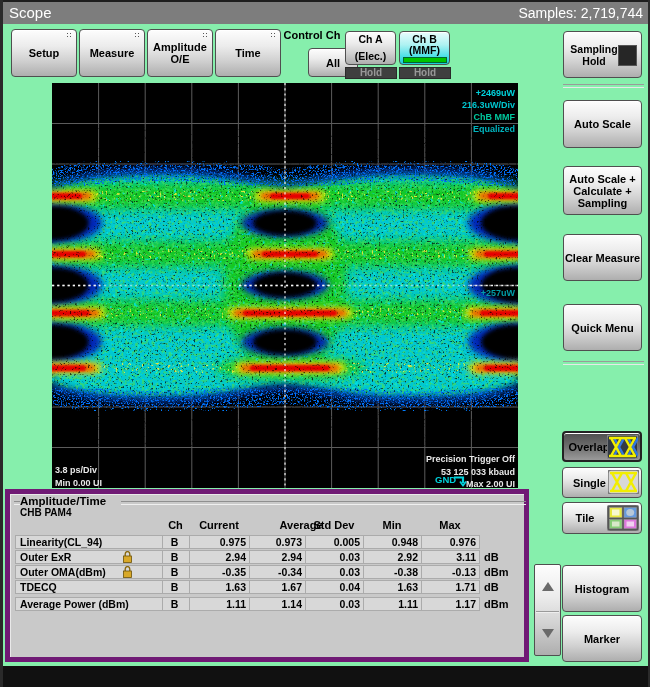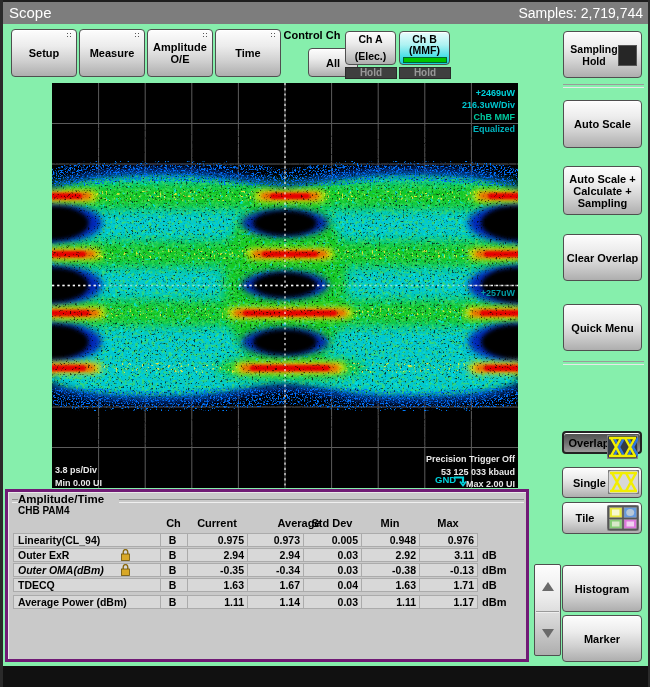--- a/index.html
+++ b/index.html
@@ -19,21 +19,21 @@
   .menudots{position:absolute;top:2px;right:3px;width:7px;height:5px;
      background-image:radial-gradient(circle,#555 0.8px,transparent 0.9px);
      background-size:3px 3px;}
   .holdbox{position:absolute;background:#3f3f3f;color:#989898;font-size:10px;font-weight:bold;
      text-align:center;border:1px solid #2a2a2a;box-sizing:border-box;line-height:10px;}
   .plot{left:52px;top:83px;width:466px;height:405px;}
   .sep{position:absolute;height:2px;border-top:1px solid #9a9a9a;border-bottom:1px solid #e8e8e8;}
   .tri-up{width:0;height:0;border-left:6px solid transparent;border-right:6px solid transparent;border-bottom:9px solid #6a6a6a;}
   .tri-dn{width:0;height:0;border-left:6px solid transparent;border-right:6px solid transparent;border-top:9px solid #6a6a6a;}
   .panel{left:5px;top:489px;width:524px;height:173px;background:#c9c9c9;
-     border:3px solid #701a75;box-shadow:inset 1px 1px 0 #e9e9e9;box-sizing:border-box;}
+     border:5px solid #701a75;box-shadow:inset 1px 1px 0 #e9e9e9;box-sizing:border-box;}
   .cell{position:absolute;background:#d8d8d8;border:1px solid #ababab;box-sizing:border-box;
      font-size:10.5px;font-weight:bold;color:#000;line-height:12px;}
   .num{text-align:right;padding-right:3px;}
   .hdr{position:absolute;font-size:11px;font-weight:bold;color:#000;text-align:center;}
   .bottomstrip{left:0;top:666px;width:650px;height:21px;background:#111;}
 </style>
 </head>
 <body>
 <div class="screen">
 
@@ -56,25 +56,25 @@
   <div class="holdbox" style="left:345px;top:67px;width:52px;height:12px;">Hold</div>
   <div class="holdbox" style="left:399px;top:67px;width:52px;height:12px;">Hold</div>
   <div class="btn" style="left:563px;top:31px;width:79px;height:47px;">
       <span style="position:absolute;left:2px;top:11px;width:56px;font-size:10.5px;">Sampling<br>Hold</span>
       <span style="position:absolute;right:4px;top:13px;width:17px;height:19px;background:#262626;border:1px solid #555;"></span>
     </div>
 
   <div class="sep" style="left:563px;top:84px;width:81px;"></div>
   <div class="btn" style="left:563px;top:100px;width:79px;height:48px;">Auto Scale</div>
   <div class="btn" style="left:563px;top:166px;width:79px;height:49px;">Auto Scale +<br>Calculate +<br>Sampling</div>
-  <div class="btn" style="left:563px;top:234px;width:79px;height:47px;">Clear Overlap</div>
+  <div class="btn" style="left:563px;top:234px;width:79px;height:47px;">Clear Measure</div>
   <div class="btn" style="left:563px;top:304px;width:79px;height:47px;">Quick Menu</div>
   <div class="sep" style="left:563px;top:361px;width:81px;"></div>
 
-  <div class="btn" style="left:562px;top:431px;width:80px;height:23px;
+  <div class="btn" style="left:562px;top:431px;width:80px;height:31px;
        background:linear-gradient(180deg,#4e4e4e 0%,#6e6e6e 50%,#9a9a9a 100%);border:2px solid #222;">
        <span style="margin-right:26px;">Overlap</span>
        <svg class="abs" style="right:2px;top:2px;" width="31" height="24" viewBox="0 0 31 24">
          <rect x="0" y="0" width="31" height="24" rx="3" fill="#333a44" stroke="#888" stroke-width="1.5"></rect>
          <g stroke="#3377dd" stroke-width="2.5" fill="none">
            <path d="M7 3 L17 21 M17 3 L7 21 M21 3 L31 21 M31 3 L21 21"></path>
         </g>
          <g stroke="#f2ee00" stroke-width="2.5" fill="none">
            <path d="M2 3 H29 M2 21 H29 M4 3 L14 21 M14 3 L4 21 M18 3 L28 21 M28 3 L18 21"></path>
         </g>
@@ -319,21 +319,21 @@
       <rect x="0.5" y="5" width="8" height="6.5" fill="#d8a827" stroke="#6b5208" stroke-width="0.8"></rect>
       </svg>
     <div class="cell num" style="left:152px;top:56px;width:28px;height:14px;text-align:center;">B</div>
     <div class="cell num" style="left:179px;top:56px;width:61px;height:14px;">2.94</div>
     <div class="cell num" style="left:239px;top:56px;width:57px;height:14px;">2.94</div>
     <div class="cell num" style="left:295px;top:56px;width:59px;height:14px;">0.03</div>
     <div class="cell num" style="left:353px;top:56px;width:59px;height:14px;">2.92</div>
     <div class="cell num" style="left:411px;top:56px;width:59px;height:14px;">3.11</div>
     <div style="position:absolute;left:474px;top:57px;font-size:11px;font-weight:bold;">dB</div>
 
-    <div class="cell" style="left:5px;top:71px;width:148px;height:14px;padding-left:4px;font-style:italic;">Outer OMA(dBm)</div>
+    <div class="cell" style="left:5px;top:71px;width:148px;height:14px;padding-left:4px;">Outer OMA(dBm)</div>
     <svg style="position:absolute;left:113px;top:72px;" width="9" height="12" viewBox="0 0 9 12">
       <path d="M2.2 5 V3.2 A2.3 2.6 0 0 1 6.8 3.2 V5" fill="none" stroke="#8a6a10" stroke-width="1.4"></path>
       <rect x="0.5" y="5" width="8" height="6.5" fill="#d8a827" stroke="#6b5208" stroke-width="0.8"></rect>
       </svg>
     <div class="cell num" style="left:152px;top:71px;width:28px;height:14px;text-align:center;">B</div>
     <div class="cell num" style="left:179px;top:71px;width:61px;height:14px;">-0.35</div>
     <div class="cell num" style="left:239px;top:71px;width:57px;height:14px;">-0.34</div>
     <div class="cell num" style="left:295px;top:71px;width:59px;height:14px;">0.03</div>
     <div class="cell num" style="left:353px;top:71px;width:59px;height:14px;">-0.38</div>
     <div class="cell num" style="left:411px;top:71px;width:59px;height:14px;">-0.13</div>

